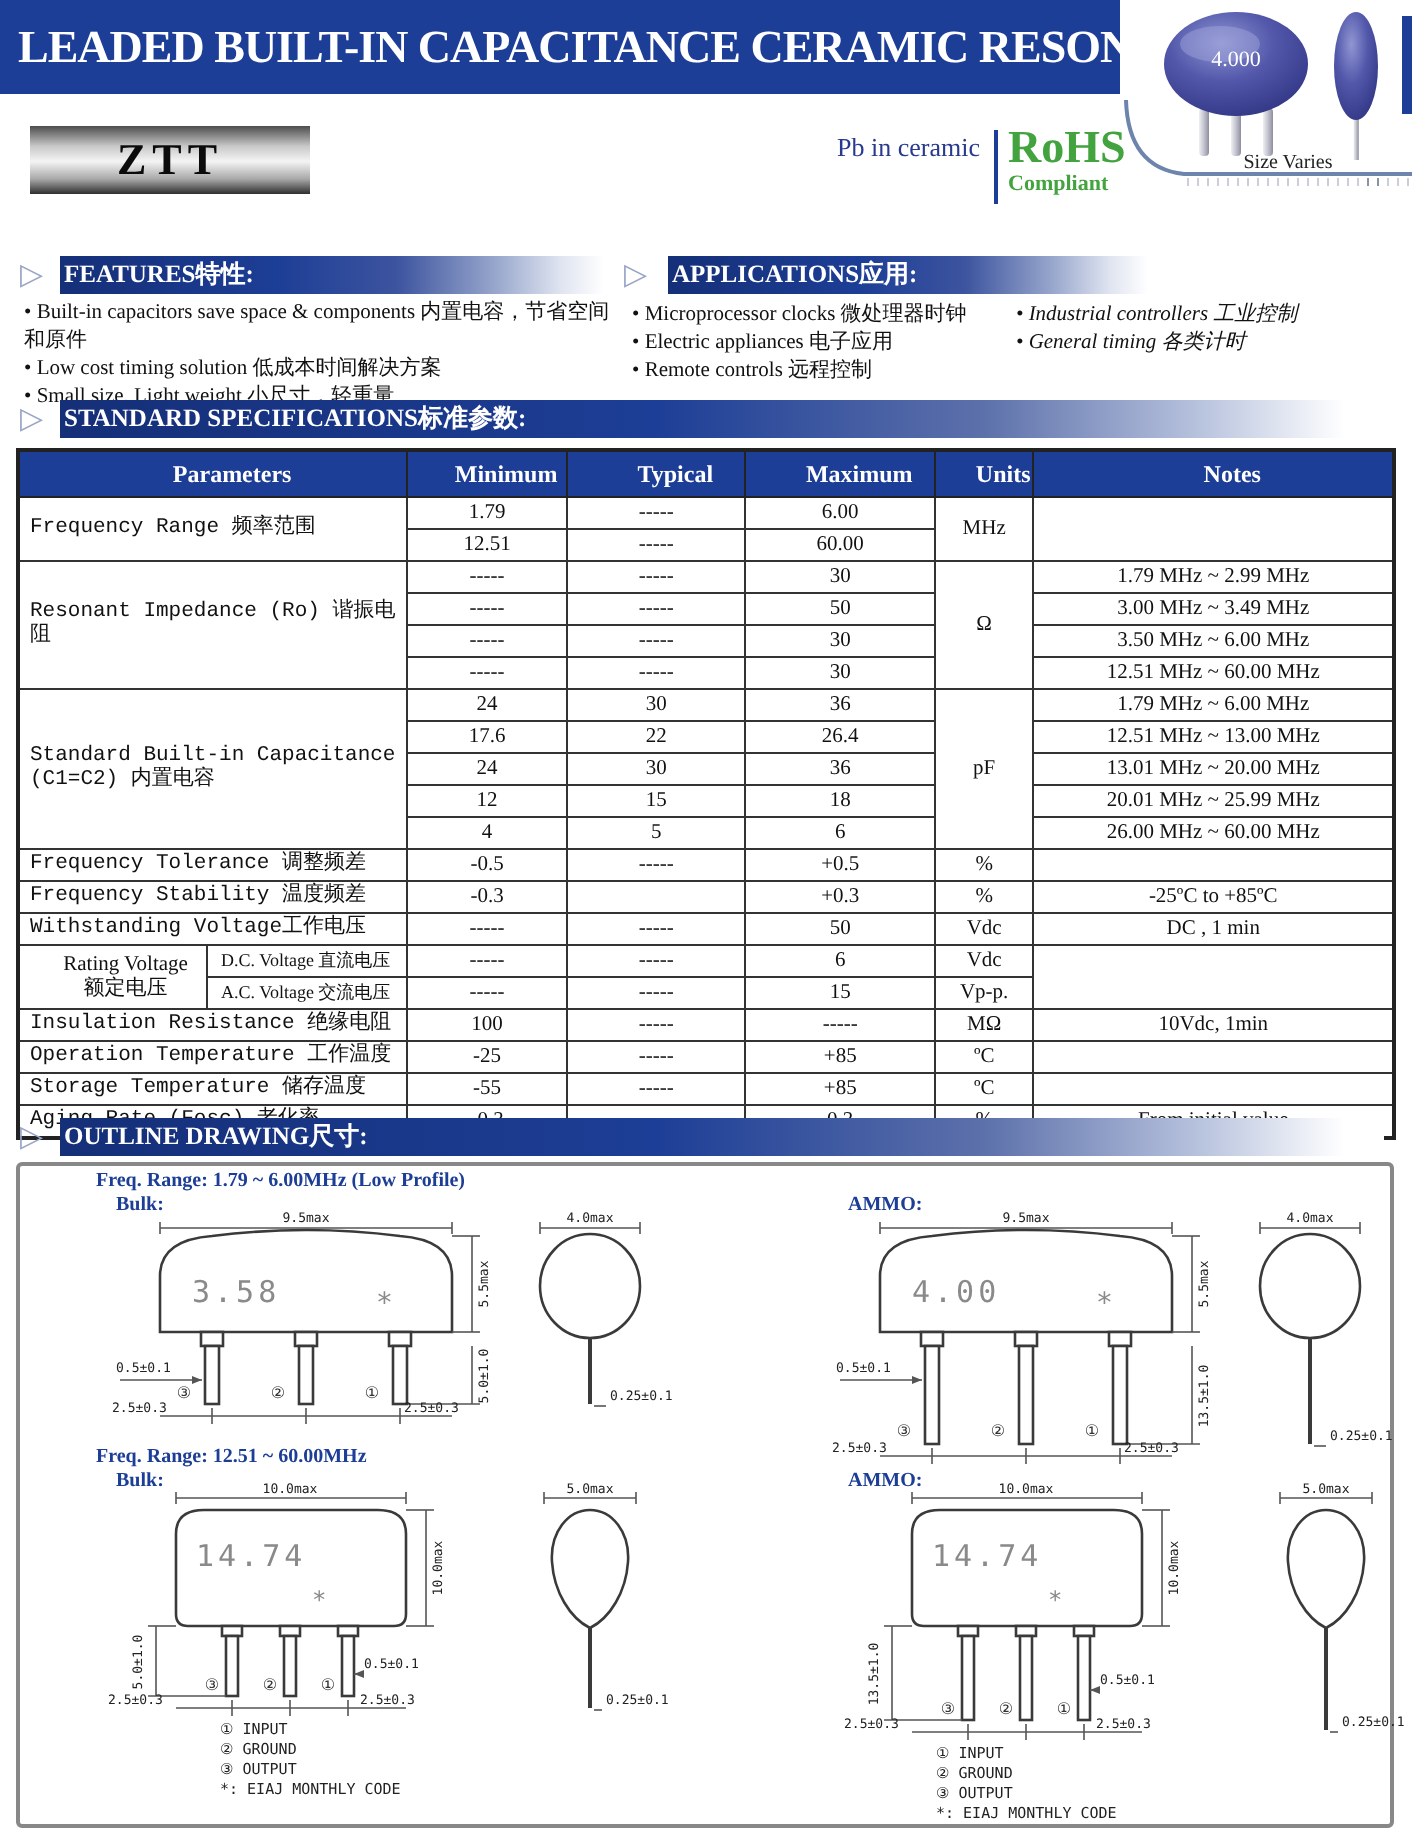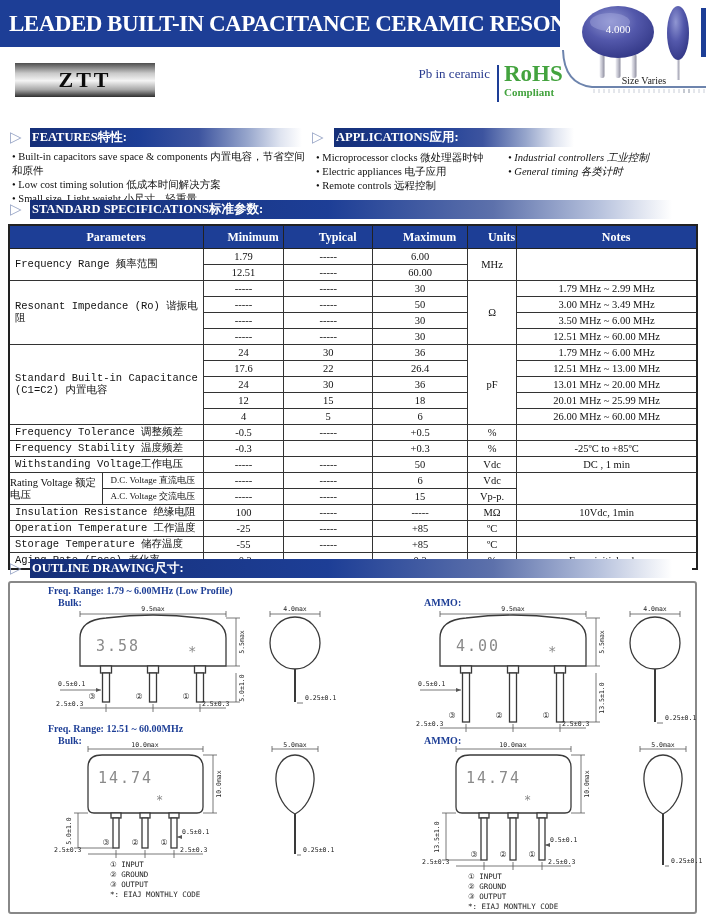--- a/index.html
+++ b/index.html
@@ -36,21 +36,21 @@
   .blist div::before{content:"• ";}
 
   
   table.spec{position:absolute;left:8px;top:224px;width:690px;border-collapse:collapse;
              border:2px solid #222;font-family:"Liberation Serif",serif;}
   table.spec th{background:#1d3e96;color:#fff;font-size:12px;font-weight:bold;height:20px;
                 border:1px solid #222;padding-left:20px;}
   table.spec td{border:1px solid #333;font-size:10.5px;text-align:center;height:15px;
                 padding:0 3px;line-height:1.12;color:#111;}
   table.spec td.param{text-align:left;padding-left:5px;font-family:Liberation Mono, monospace;}
-  table.spec td.pc{text-align:left;padding-left:0;}
+  table.spec td.pc{text-align:center;padding-left:16px;}
   table.spec td.sub{font-size:9px;text-align:center;padding-left:2px;}
 
   
   .outline-box{position:absolute;left:8px;top:581px;width:689px;height:333px;
                border:2px solid #888;border-radius:3px;box-sizing:border-box;}
   .draw-label{position:absolute;font-weight:bold;font-size:10px;color:#1d3e96;white-space:nowrap;margin-left:12px;}
   svg.draw{position:absolute;overflow:visible;}
   .dim{font-family:"DejaVu Sans Mono",monospace;font-size:6.5px;fill:#222;}
   .pin{font-family:"DejaVu Sans",sans-serif;font-size:8px;fill:#333;}
   .lg{font-family:"DejaVu Sans Mono",monospace;font-size:7.5px;fill:#222;}

